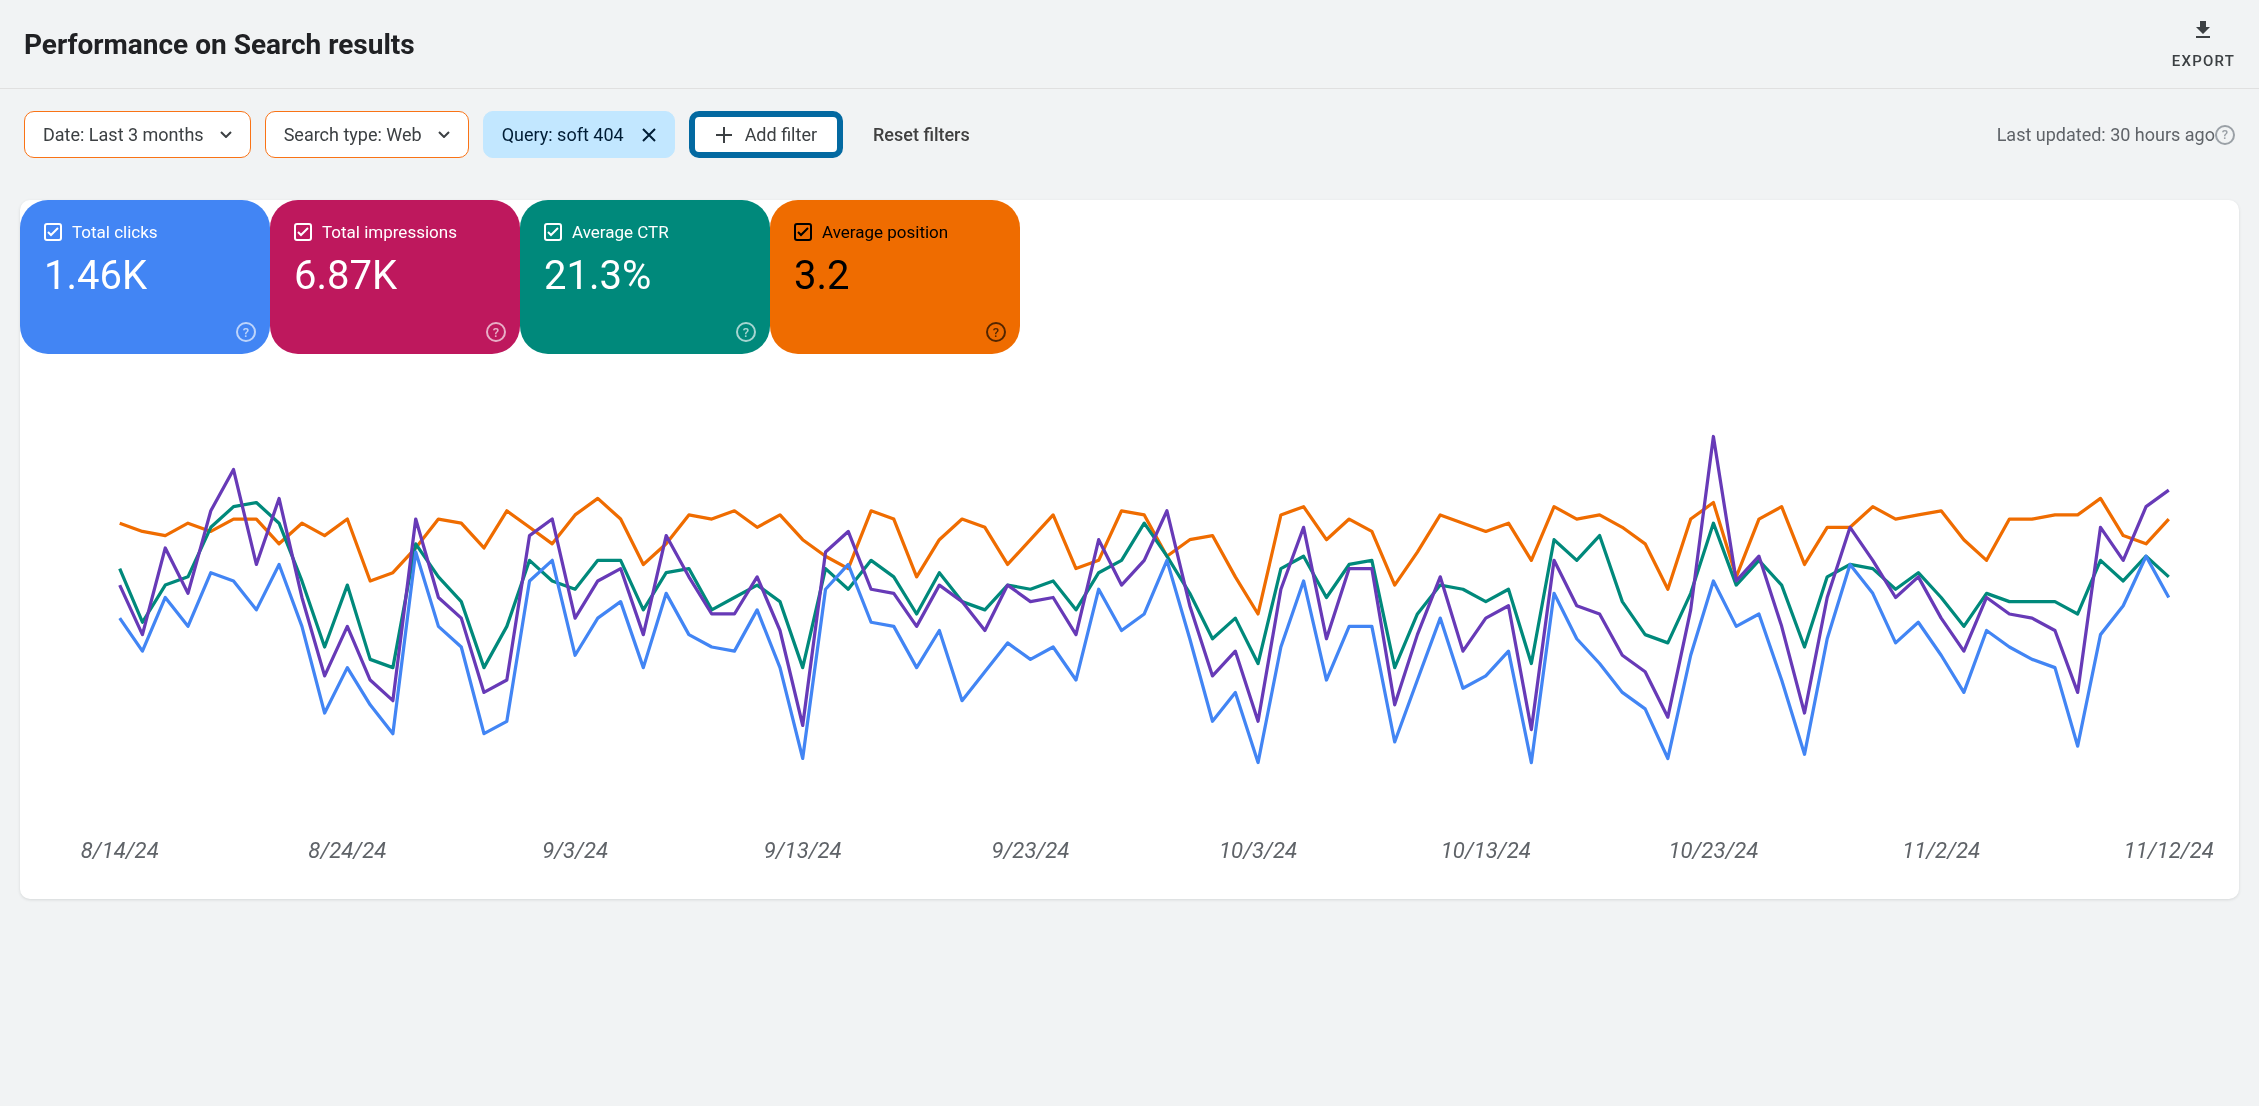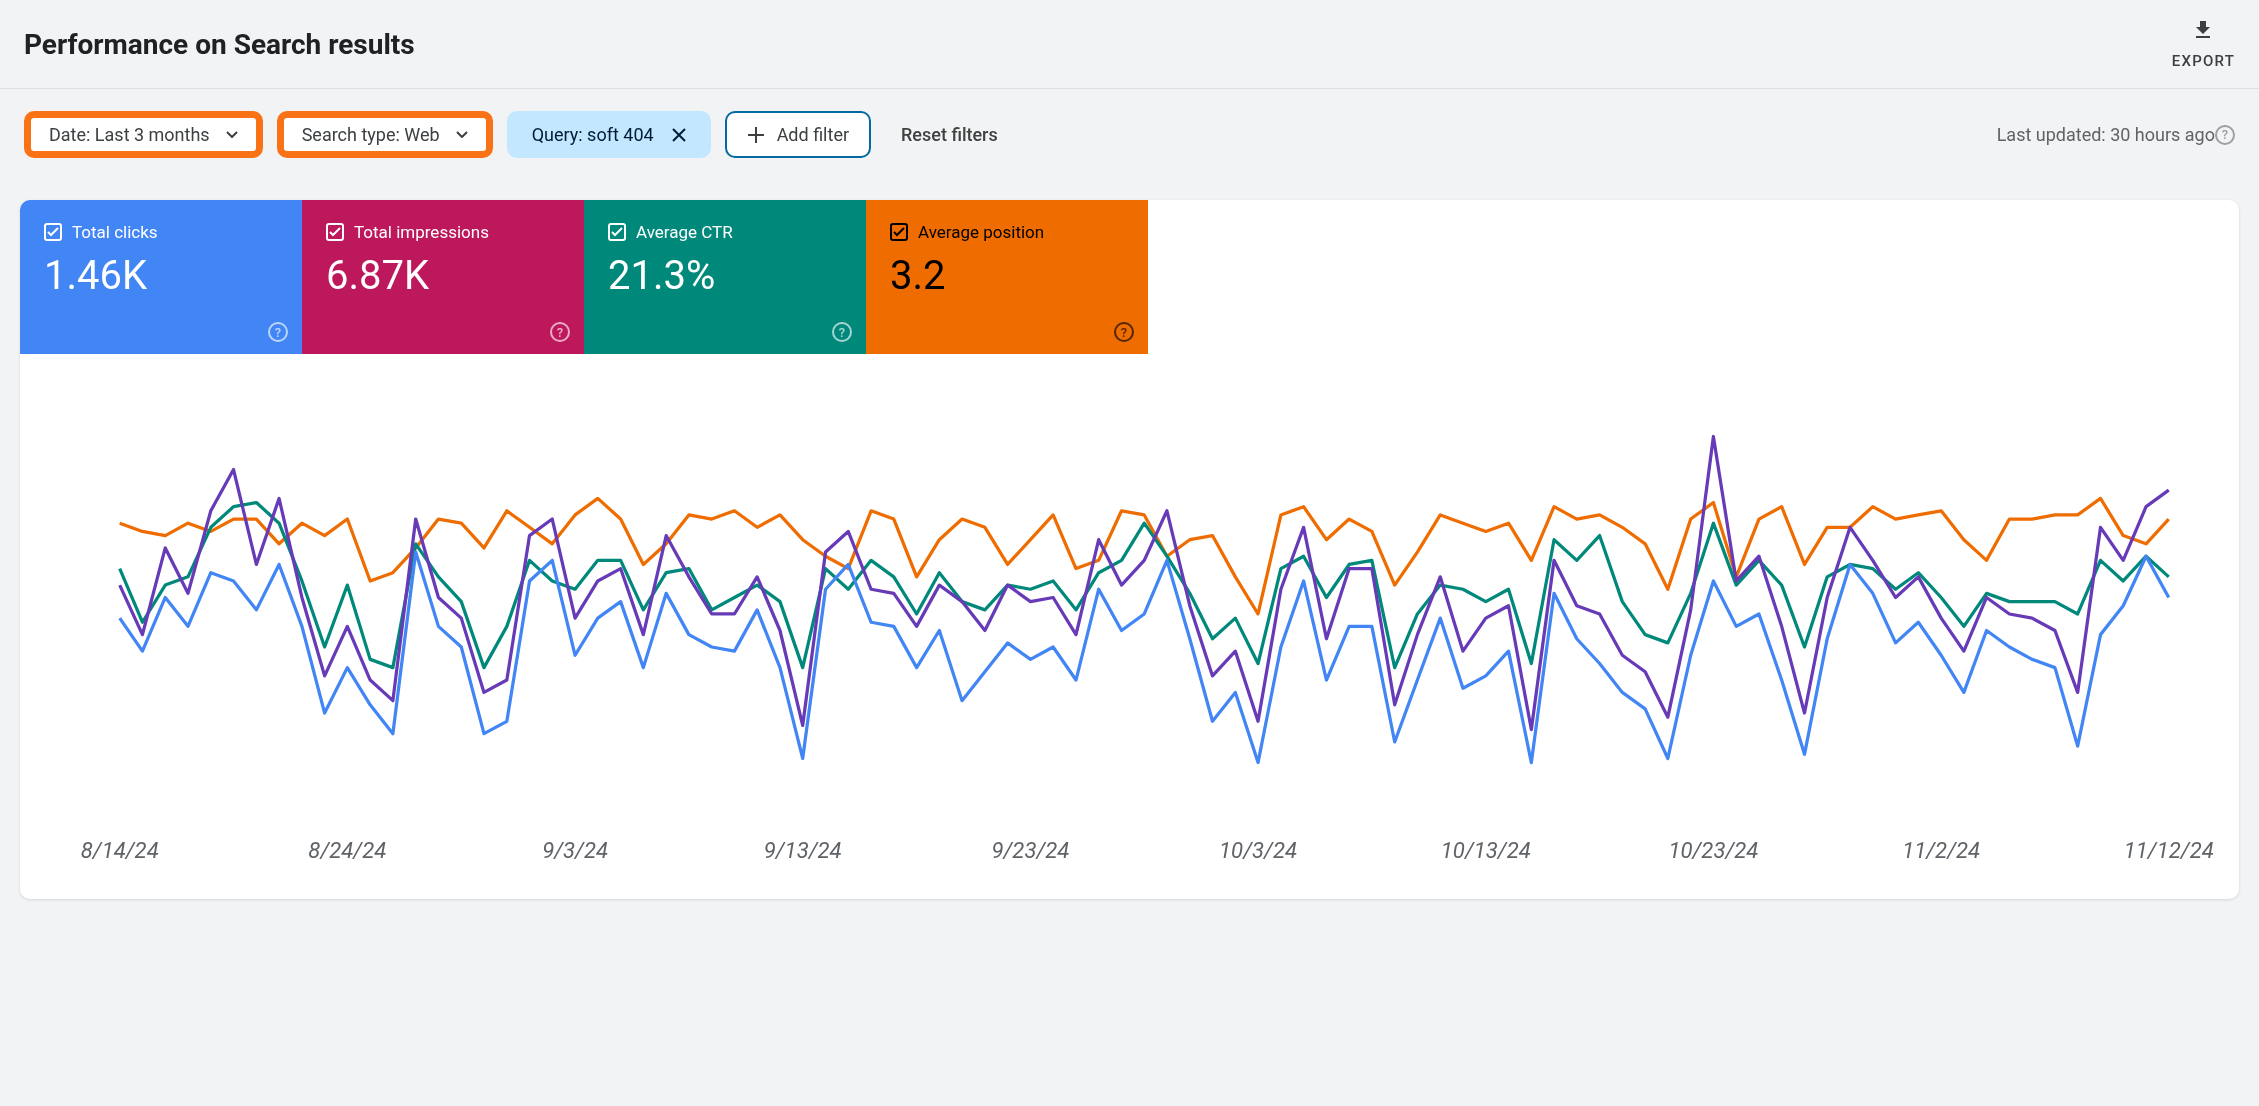--- a/index.html
+++ b/index.html
@@ -3,32 +3,32 @@
 <meta charset="utf-8">
 <style>
   html,body{margin:0;padding:0;font-family:Roboto,Arial,sans-serif;background:#f1f3f4;color:#202124;}
   *{box-sizing:border-box;}
   .page{padding:10px 0 28px 0;}
   .header-row{display:flex;align-items:center;justify-content:space-between;padding:8px 24px 18px 24px;border-bottom:1px solid #e0e0e0;}
   .page-title{font-size:28px;font-weight:700;color:#202124;}
   .export-btn{display:flex;align-items:center;gap:10px;font-size:15px;font-weight:500;color:#3c4043;letter-spacing:1.2px;cursor:pointer;flex-direction:column;}
   .export-btn svg{width:24px;height:24px;fill:#3c4043;}
   .filters-row{display:flex;align-items:center;gap:14px;padding:22px 24px 6px 24px;flex-wrap:wrap;}
-  .chip{display:inline-flex;align-items:center;gap:10px;height:47px;padding:0 18px;border:7px solid #f97316;border-radius:10px;font-size:18px;color:#3c4043;background:#fff;cursor:pointer;}
+  .chip{display:inline-flex;align-items:center;gap:10px;height:47px;padding:0 18px;border:1px solid #f97316;border-radius:10px;font-size:18px;color:#3c4043;background:#fff;cursor:pointer;}
   .chip .caret{margin-left:6px;}
   .chip-active{background:#c2e7ff;border-color:#c2e7ff;color:#001d35;}
   .chip-active .close-x{margin-left:8px;}
-  .add-chip{display:inline-flex;align-items:center;gap:12px;height:47px;padding:0 20px;border:2px solid #0369a1;border-radius:10px;font-size:18px;color:#3c4043;background:#fff;cursor:pointer;}
+  .add-chip{display:inline-flex;align-items:center;gap:12px;height:47px;padding:0 20px;border:6px solid #0369a1;border-radius:10px;font-size:18px;color:#3c4043;background:#fff;cursor:pointer;}
   .reset-link{font-size:18px;color:#404040;margin-left:16px;cursor:pointer;font-weight:500;}
   .spacer{flex:1;}
   .updated{display:flex;align-items:center;gap:0;color:#5f6368;font-size:18px;}
   .q-icon{width:20px;height:20px;border:2px solid #9aa0a6;border-radius:50%;display:inline-flex;align-items:center;justify-content:center;font-size:13px;color:#9aa0a6;font-weight:500;}
   .card{margin:36px 20px 0 20px;background:#fff;border-radius:10px;overflow:hidden;box-shadow:0 1px 3px rgba(60,64,67,.15);}
   .metrics-row{display:flex;}
-  .metric{position:relative;width:282px;height:154px;padding:22px 24px 0 24px;color:#fff;cursor:pointer;}
+  .metric{position:relative;width:250px;height:154px;padding:22px 24px 0 24px;color:#fff;cursor:pointer;border-radius:28px;}
   .metric .m-head{display:flex;align-items:center;gap:10px;font-size:17px;}
   .metric .m-val{font-size:40px;font-weight:400;margin-top:10px;}
   .metric .m-q{position:absolute;right:14px;bottom:12px;opacity:.65;}
   .m-q .q-icon{border-color:currentColor;color:currentColor;}
   .m-clicks{background:#4285f4;}
   .m-impr{background:#be185d;}
   .m-ctr{background:#00897b;}
   .m-pos{background:#ef6c00;color:#000;}
   .m-pos .m-head{color:#000;}
   .check-box{width:18px;height:18px;border:2px solid currentColor;border-radius:3px;display:inline-flex;align-items:center;justify-content:center;}

